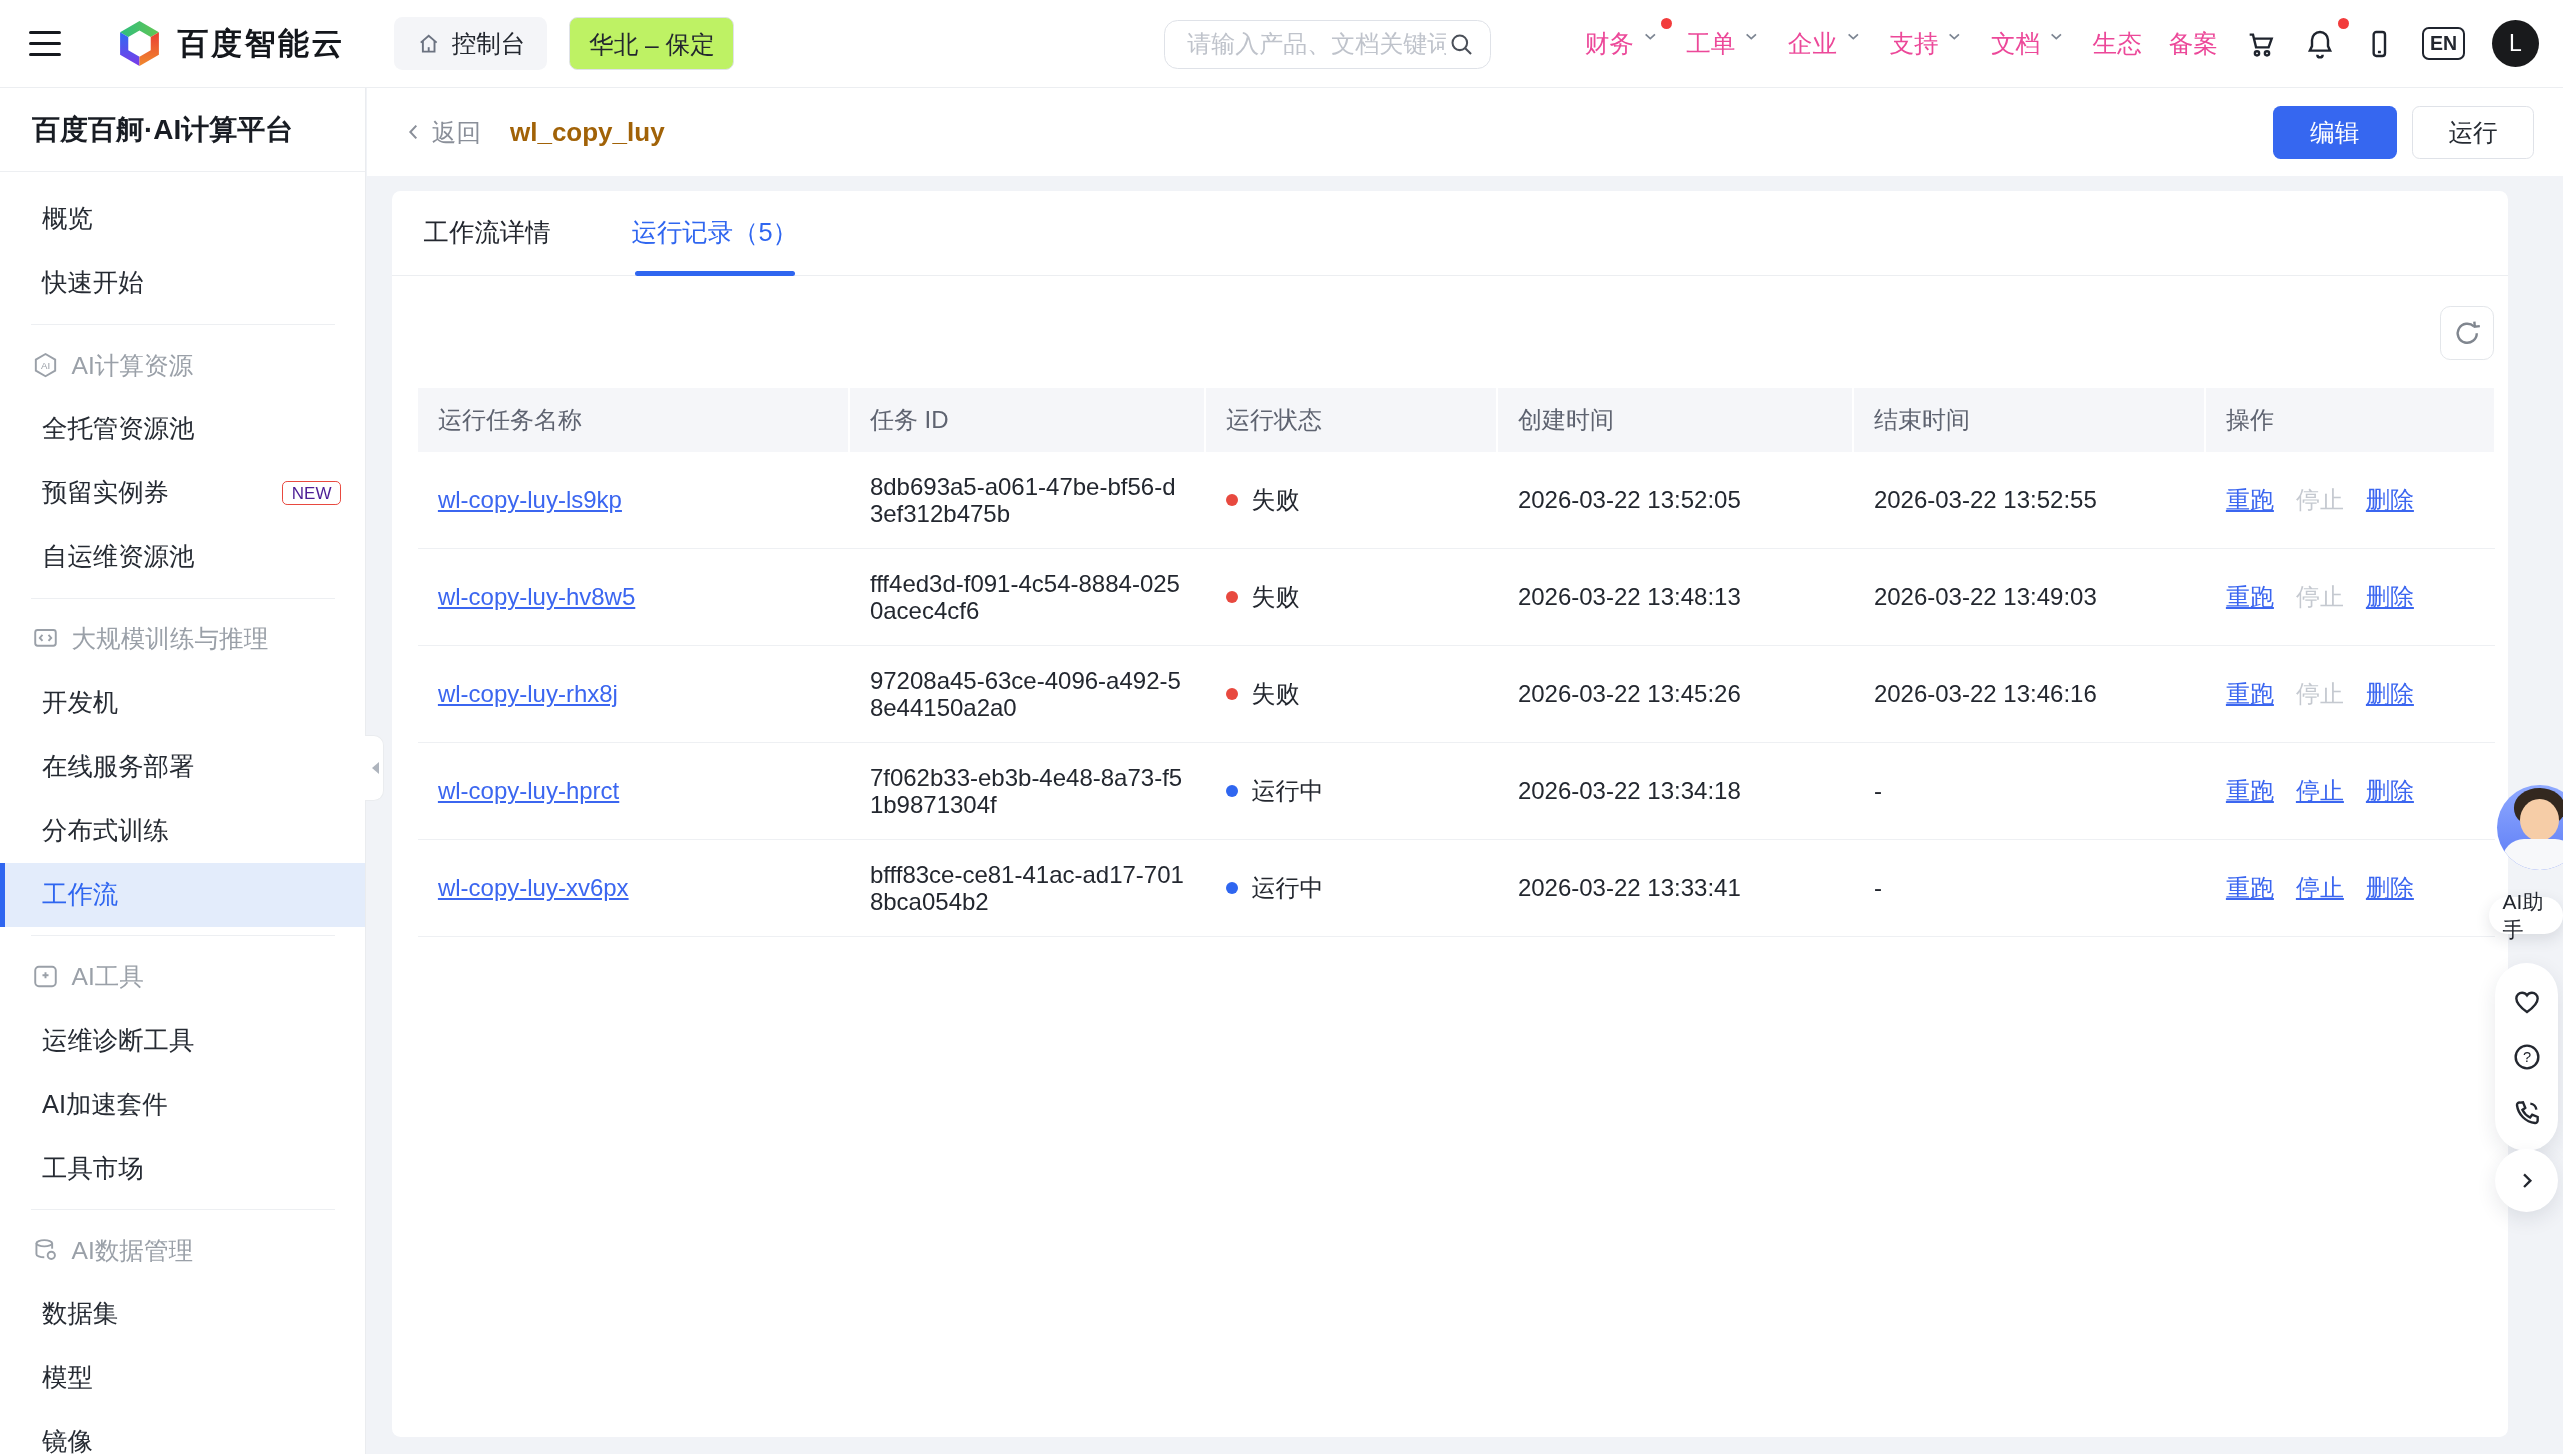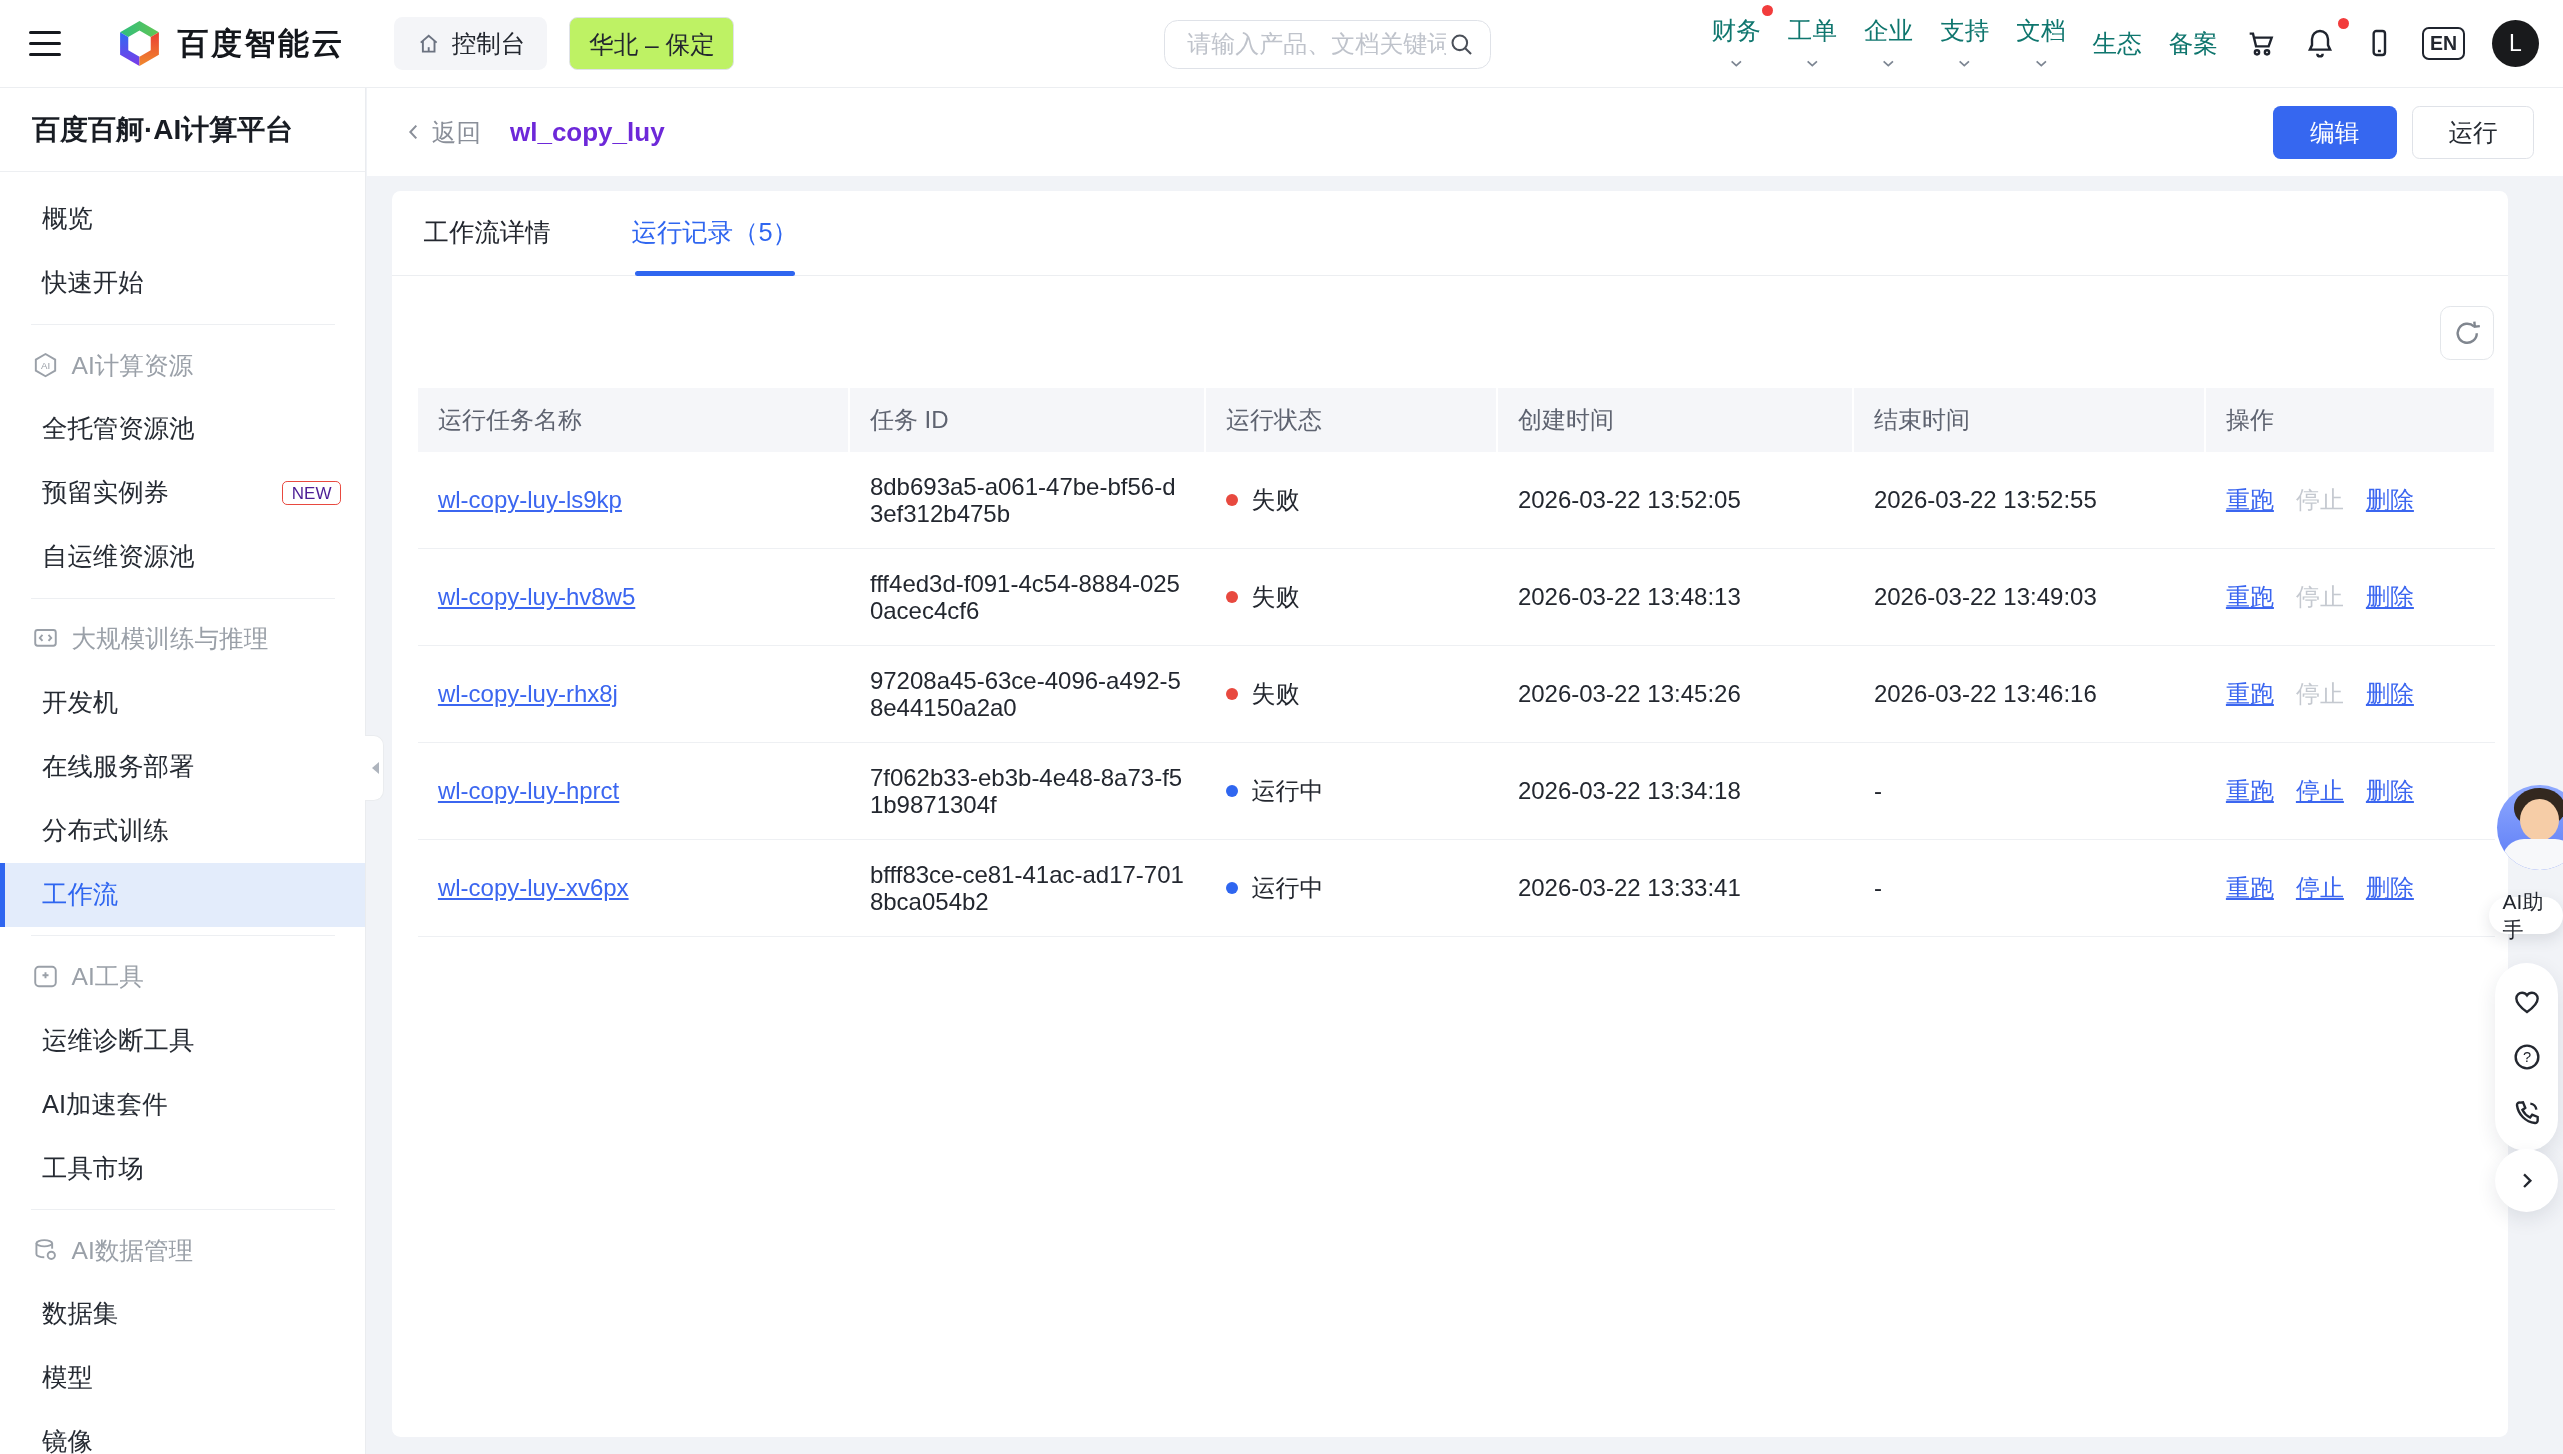--- a/index.html
+++ b/index.html
@@ -20,21 +20,21 @@
   .region-btn{margin-left:22px;height:53px;padding:0 18.6px;border:0.8px solid #DFE2E8;border-radius:8.5px;
               display:flex;align-items:center;gap:10.2px;font-size:24.6px;cursor:pointer;background:#bef264;flex-direction:column;}
   .icon-sm{width:25.4px;height:25.4px;color:#6B7280;}
   .chev-sm{width:18.6px;height:18.6px;color:#7C8592;}
   .search{position:absolute;left:1164px;top:19.5px;width:327px;height:49px;border:0.8px solid #DFE2E8;
           border-radius:13.6px;display:flex;align-items:center;padding:0 15.3px 0 20.3px;background:#fff;}
   .search input{border:0;outline:0;flex:1;font-size:24px;color:#23272F;background:transparent;min-width:0;}
   .search input::placeholder{color:#BFC3CB;}
   .search .icon-sm{width:27px;height:27px;color:#4A4F58;}
   .top-right{margin-left:auto;display:flex;align-items:center;gap:27px;margin-right:24px;font-size:24.6px;}
-  .nav-item{position:relative;display:flex;align-items:center;gap:6.8px;cursor:pointer;color:#0f766e;flex-direction:column;}
+  .nav-item{position:relative;display:flex;align-items:flex-start;gap:6.8px;cursor:pointer;color:#ec4899;}
   .dot-badge{position:absolute;top:-9.3px;right:-12.7px;width:11px;height:11px;background:#F23C3C;border-radius:50%;}
   .tb-icon{position:relative;width:32px;height:32px;color:#1F242E;cursor:pointer;}
   .tb-icon svg{width:32px;height:32px;}
   .lang{border:2.5px solid #1F242E;border-radius:6.8px;font-size:19.5px;font-weight:700;padding:3.4px 6px;cursor:pointer;}
   .avatar{width:47px;height:47px;border-radius:50%;background:#191A1C;color:#fff;display:flex;
           align-items:center;justify-content:center;font-size:23px;cursor:pointer;}
 
   
   .sidebar{position:absolute;top:88px;left:0;width:366px;bottom:0;background:#fff;border-right:0.8px solid #EAECEF;z-index:5;}
   .side-title{height:84px;display:flex;align-items:center;padding-left:32px;font-size:28px;font-weight:700;
@@ -52,21 +52,21 @@
   .collapse{position:absolute;top:735px;left:365px;width:18.6px;height:66px;background:#fff;
             border:0.8px solid #EAECEF;border-left:none;border-radius:0 10.2px 10.2px 0;display:flex;
             align-items:center;justify-content:center;z-index:6;cursor:pointer;}
   .collapse i{width:0;height:0;border:6px solid transparent;border-right:7.6px solid #AEB4BD;margin-right:3.4px;}
 
   
   .main{position:absolute;left:367px;top:88px;right:0;bottom:0;background:#F1F3F7;}
   .page-head{height:88px;background:#fff;display:flex;align-items:center;padding:0 29px 0 36px;}
   .back{display:flex;align-items:center;gap:6.8px;color:#8A8F99;font-size:24.6px;cursor:pointer;}
   .back svg{width:22px;height:22px;}
-  .page-title{margin-left:29px;font-size:26px;font-weight:700;color:#6d28d9;}
+  .page-title{margin-left:29px;font-size:26px;font-weight:700;color:#a16207;}
   .head-actions{margin-left:auto;display:flex;gap:15.3px;}
   .btn{height:53px;border-radius:7.6px;font-size:24.6px;display:flex;align-items:center;justify-content:center;cursor:pointer;}
   .btn-primary{width:124px;background:#3667F0;color:#fff;border:none;}
   .btn-plain{width:122px;background:#fff;border:0.8px solid #DFE2E8;color:#262B33;}
 
   .card{position:relative;margin:15.3px 0 0 24.6px;width:2116px;height:1246px;background:#fff;border-radius:8.5px;}
   .tabs{display:flex;gap:81px;padding-left:32px;height:85px;border-bottom:0.8px solid #ECEEF1;}
   .tab{position:relative;display:flex;align-items:center;font-size:25.4px;color:#23272F;cursor:pointer;}
   .tab.active{color:#2F66F0;font-weight:500;}
   .tab.active::after{content:"";position:absolute;left:3.4px;right:3.4px;bottom:-0.8px;height:5.1px;border-radius:2.5px;background:#2F66F0;}

